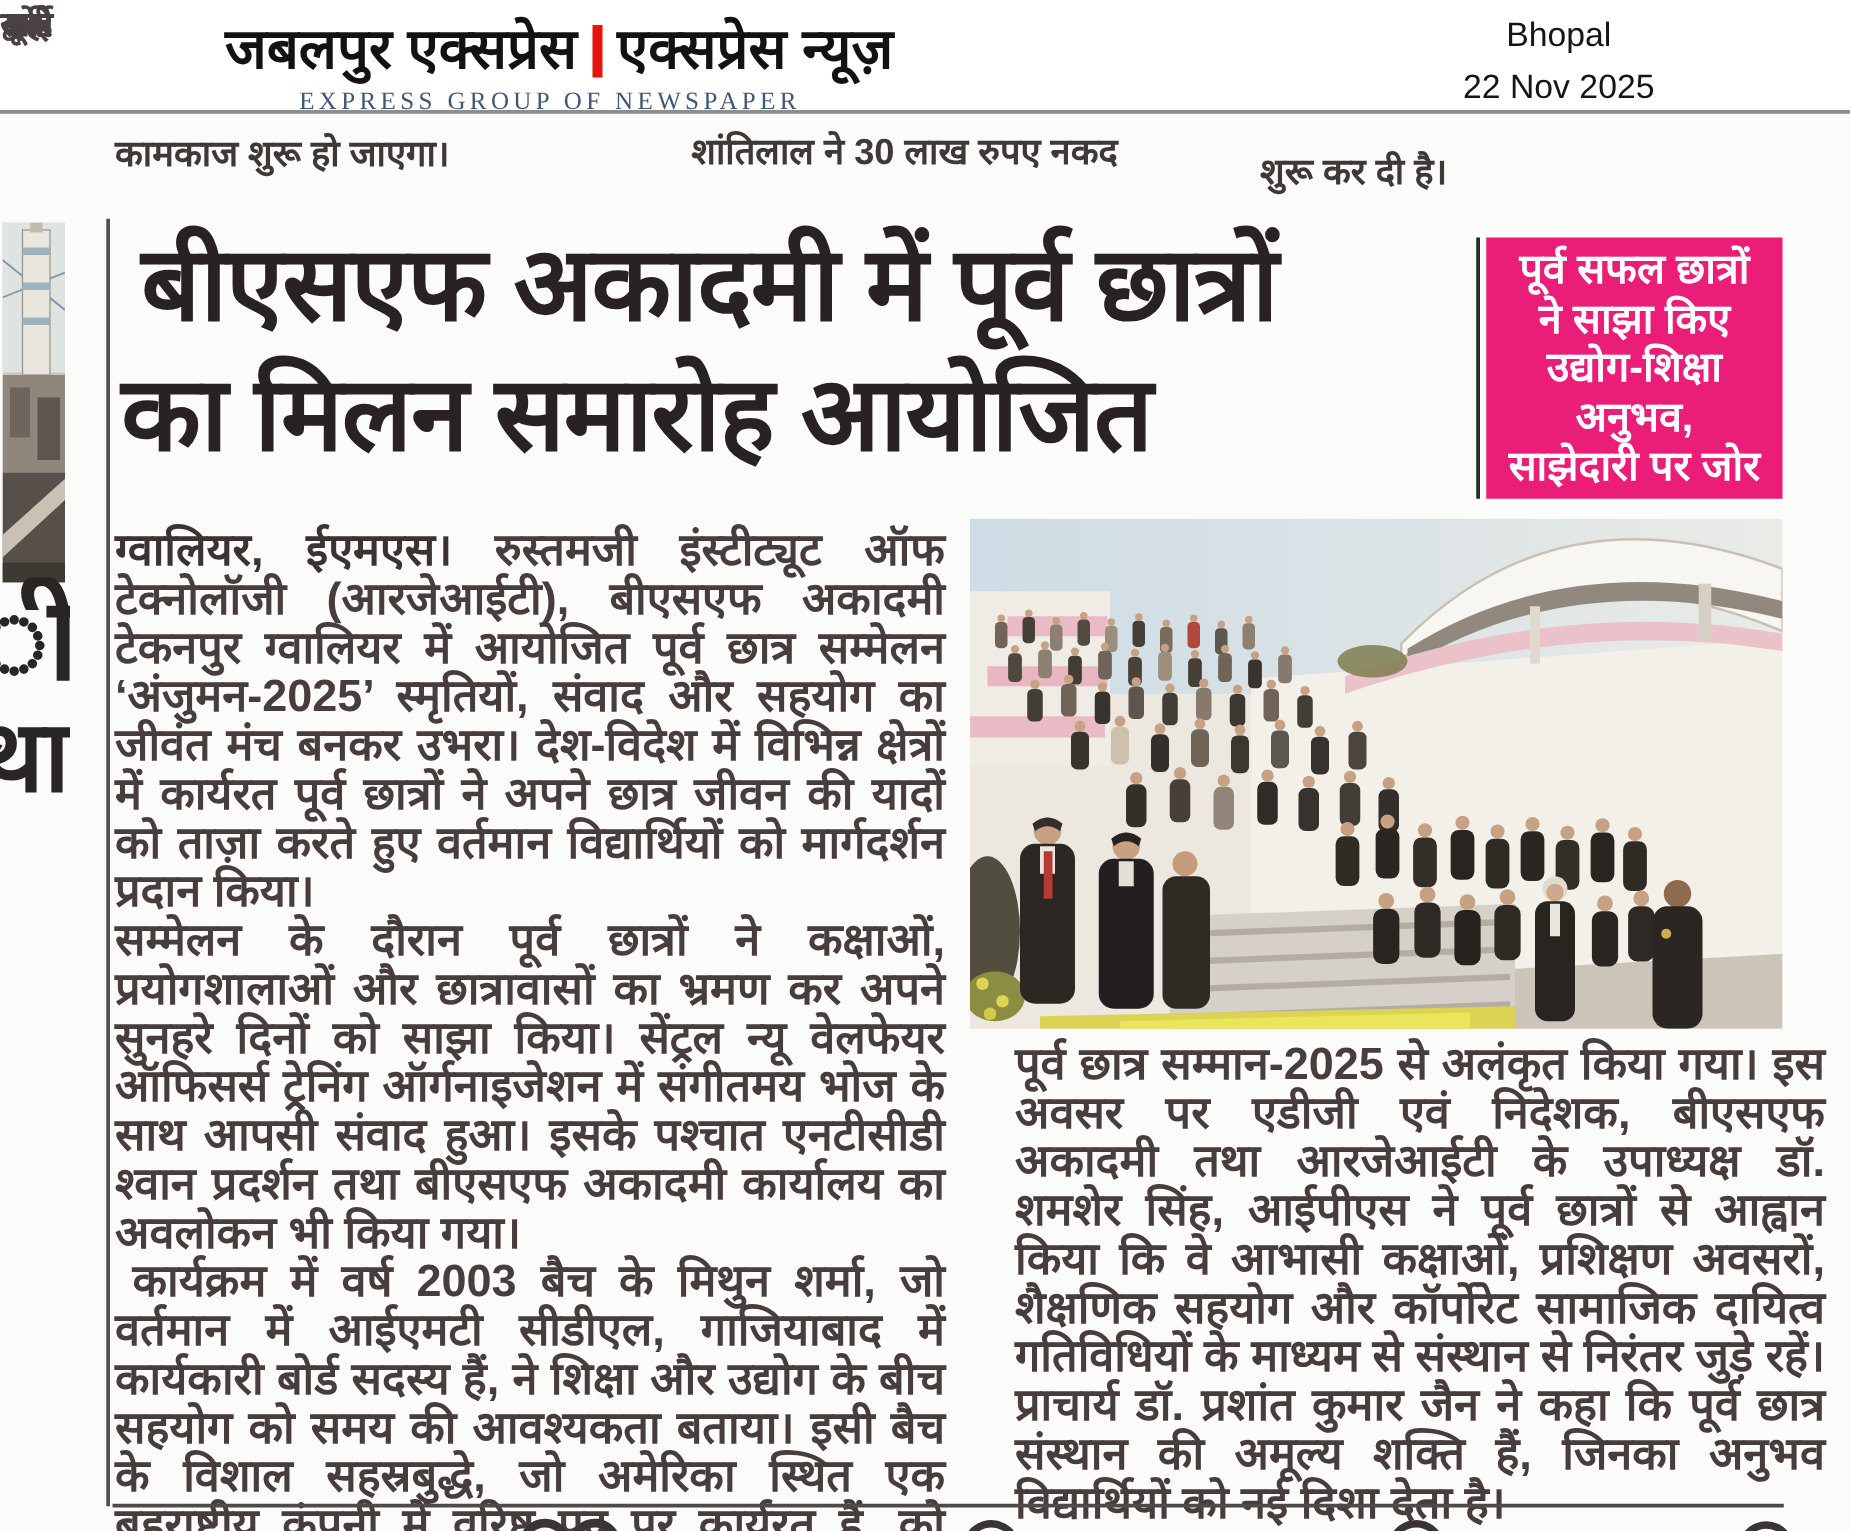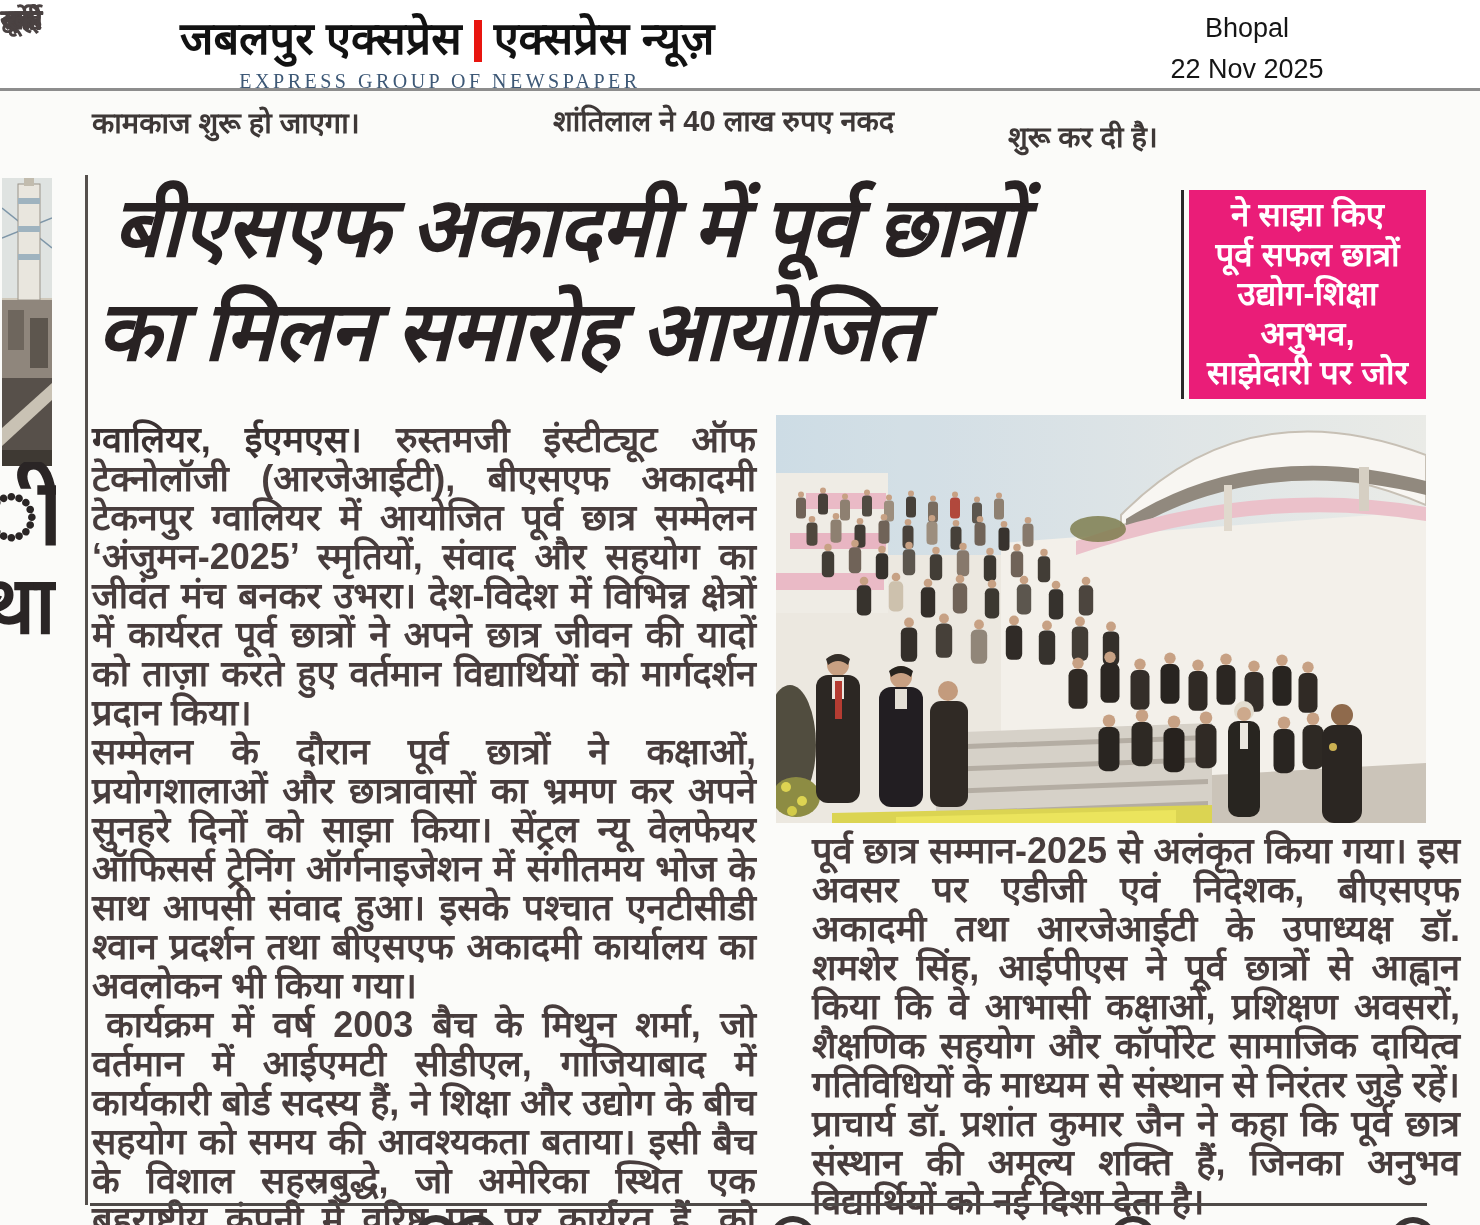--- a/index.html
+++ b/index.html
@@ -15,21 +15,21 @@
   .header-right{position:absolute;right:128px;top:8px;width:210px;text-align:center;
         font-size:27px;color:#151515;line-height:41px;}
   
   .clip-bg{position:absolute;left:0;top:88px;width:1480px;height:1137px;background:#fbfbf9;
         border-top:3px solid #8d8d8d;box-sizing:border-box;}
   .topstrip-item{position:absolute;font-size:29px;font-weight:700;color:#3e3837;white-space:nowrap;}
   .ts-left{left:92px;top:102px;}
   .ts-center{left:553px;top:100px;}
   .ts-right{left:1008px;top:116px;}
   .headline{position:absolute;left:97px;top:176px;width:1080px;font-size:83px;font-weight:800;
-        color:#282223;line-height:104px;letter-spacing:-1px;white-space:nowrap;font-style:italic;}
+        color:#282223;line-height:104px;letter-spacing:-1px;white-space:nowrap;}
   .headline .l1{padding-left:16px;}
   .vrule-left{position:absolute;left:85px;top:175px;width:3px;height:1030px;background:#55504d;}
   .pink-rule{position:absolute;left:1181px;top:190px;width:3px;height:209px;background:#2a2a2a;}
   .pinkbox{position:absolute;left:1189px;top:190px;width:237px;height:209px;background:#ea1d78;
         color:#ffffff;text-align:center;font-weight:800;font-size:33px;line-height:39.5px;
         padding-top:5px;box-sizing:border-box;}
   
   .col{position:absolute;font-size:36px;line-height:39px;color:#483d3d;text-align:justify;
         font-weight:600;}
   .col p{margin:0;}
@@ -71,34 +71,34 @@
     </div>
     <div class="header-right">
       <div>Bhopal</div>
       <div>22 Nov 2025</div>
     </div>
   </div>
 
   <div class="clip-bg"></div>
 
   <div class="topstrip-item ts-left">कामकाज शुरू हो जाएगा।</div>
-  <div class="topstrip-item ts-center">शांतिलाल ने 40 लाख रुपए नकद</div>
+  <div class="topstrip-item ts-center">शांतिलाल ने 30 लाख रुपए नकद</div>
   <div class="topstrip-item ts-right">शुरू कर दी है।</div>
 
   <div class="vrule-left"></div>
   <div class="pink-rule"></div>
 
   <div class="headline">
     <div class="l1">बीएसएफ अकादमी में पूर्व छात्रों</div>
     <div class="l2">का मिलन समारोह आयोजित</div>
   </div>
 
   <div class="pinkbox">
+    <div>पूर्व सफल छात्रों</div>
     <div>ने साझा किए</div>
-    <div>पूर्व सफल छात्रों</div>
     <div>उद्योग-शिक्षा</div>
     <div>अनुभव,</div>
     <div>साझेदारी पर जोर</div>
   </div>
 
   <div class="photo">
     <svg width="650" height="408" viewBox="0 0 650 408">
       <defs>
         <linearGradient id="sky" x1="0" y1="0" x2="1" y2="0">
           <stop offset="0" stop-color="#cfe0ec"></stop>

